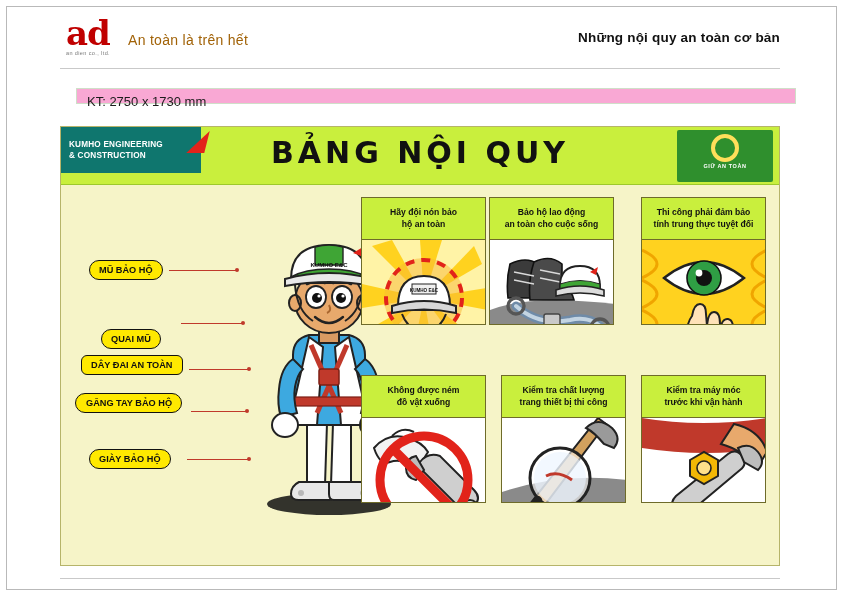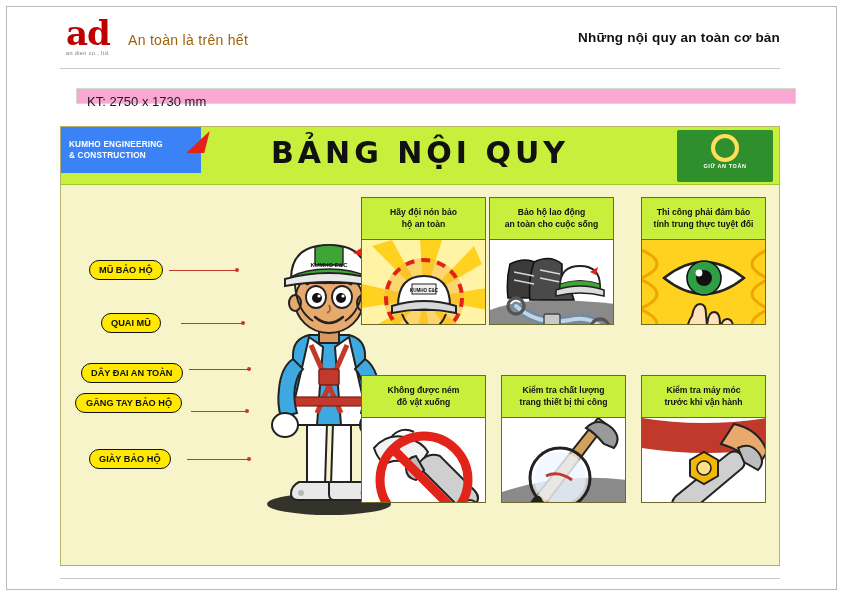--- a/index.html
+++ b/index.html
@@ -97,21 +97,21 @@
     position: absolute;
     left: 0; top: 0;
     width: 100%; height: 58px;
     background: #c9ef3d;
     border-bottom: 1px solid #9dc92c;
   }
   .kumho-tab {
     position: absolute;
     left: 0; top: 0;
     width: 140px; height: 46px;
-    background: #3b82f6;
+    background: #0f766e;
     color: #ffffff;
     font-size: 8.2px;
     font-weight: bold;
     line-height: 11px;
     padding: 12px 0 0 8px;
     letter-spacing: .2px;
   }
   .kumho-swoosh {
     position: absolute;
     left: 128px; top: 4px;
@@ -309,25 +309,25 @@
 
         <path d="M46 58 q2 26 18 36" stroke="#222" stroke-width="2" fill="none"></path>
         <path d="M114 58 q-2 26 -18 36" stroke="#222" stroke-width="2" fill="none"></path>
       </svg>
     </div>
 
     <div class="label-chip" style="left:28px; top:133px;">MŨ BẢO HỘ</div>
     <div class="leader" style="left:108px; top:143px; width:68px;"></div>
     <div class="leader-dot" style="left:174px; top:141px;"></div>
 
-    <div class="label-chip" style="left:40px; top:186px;">QUAI  MŨ</div>
+    <div class="label-chip" style="left:40px; top:202px;">QUAI  MŨ</div>
     <div class="leader" style="left:120px; top:196px; width:62px;"></div>
     <div class="leader-dot" style="left:180px; top:194px;"></div>
 
-    <div class="label-chip" style="left:20px; top:236px;">DÂY ĐAI AN TOÀN</div>
+    <div class="label-chip" style="left:20px; top:228px;border-radius:6px;">DÂY ĐAI AN TOÀN</div>
     <div class="leader" style="left:128px; top:242px; width:60px;"></div>
     <div class="leader-dot" style="left:186px; top:240px;"></div>
 
     <div class="label-chip" style="left:14px; top:266px;padding-left:10px;">GĂNG TAY BẢO HỘ</div>
     <div class="leader" style="left:130px; top:284px; width:56px;"></div>
     <div class="leader-dot" style="left:184px; top:282px;"></div>
 
     <div class="label-chip" style="left:28px; top:322px;">GIÀY BẢO HỘ</div>
     <div class="leader" style="left:126px; top:332px; width:62px;"></div>
     <div class="leader-dot" style="left:186px; top:330px;"></div>

